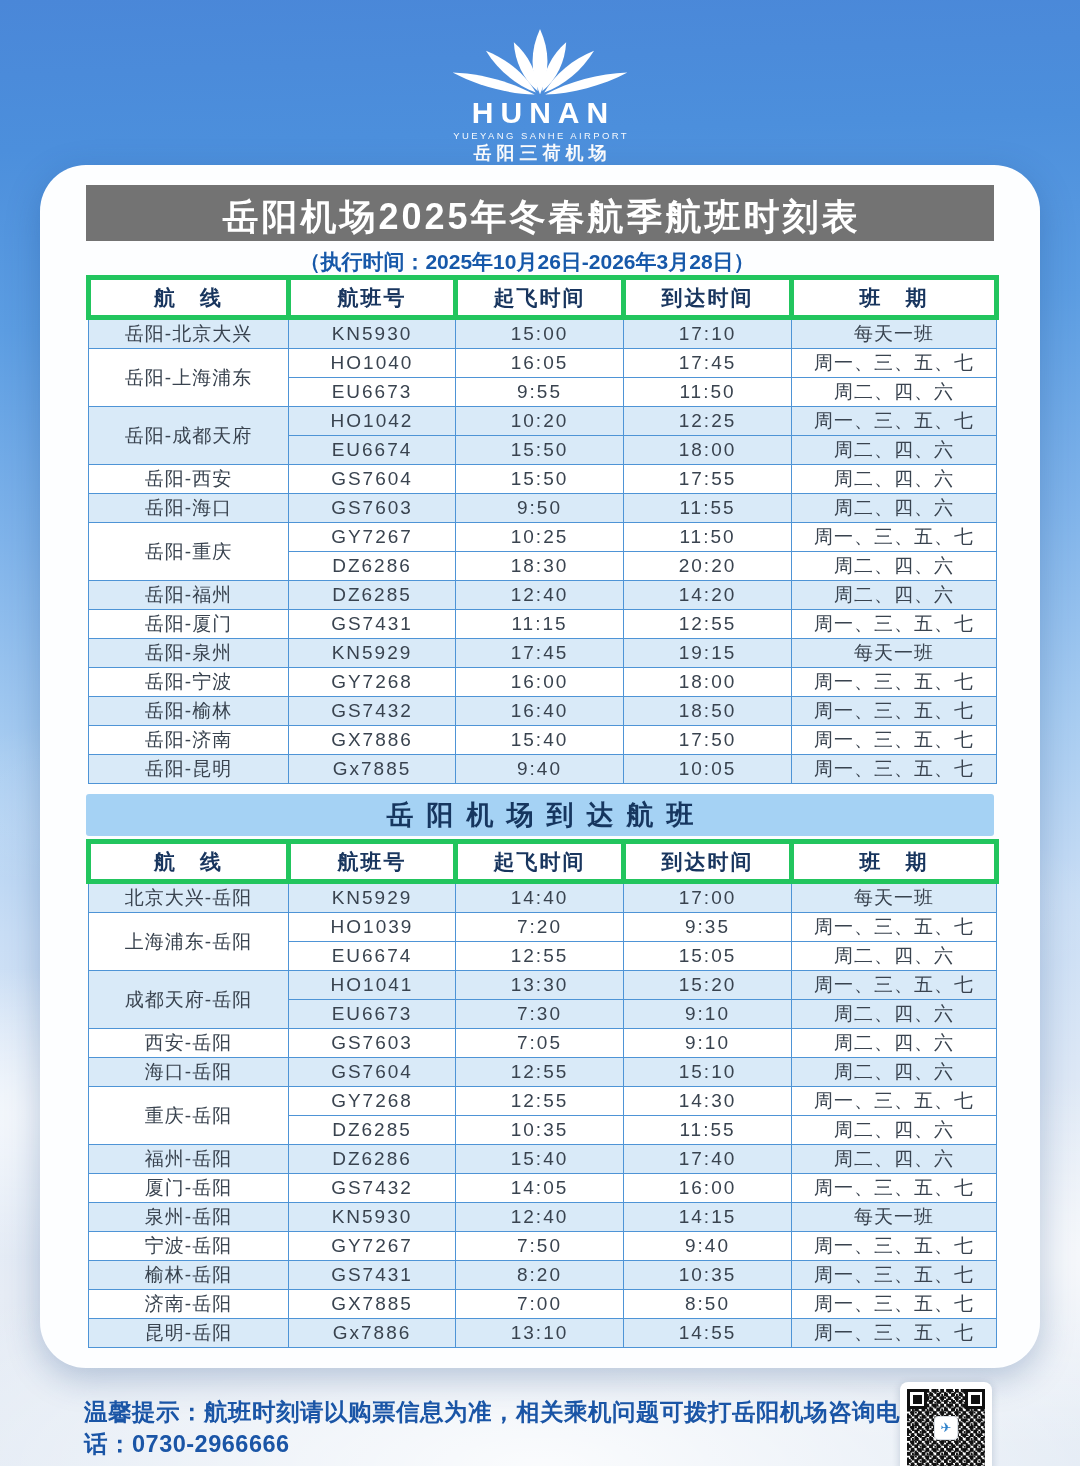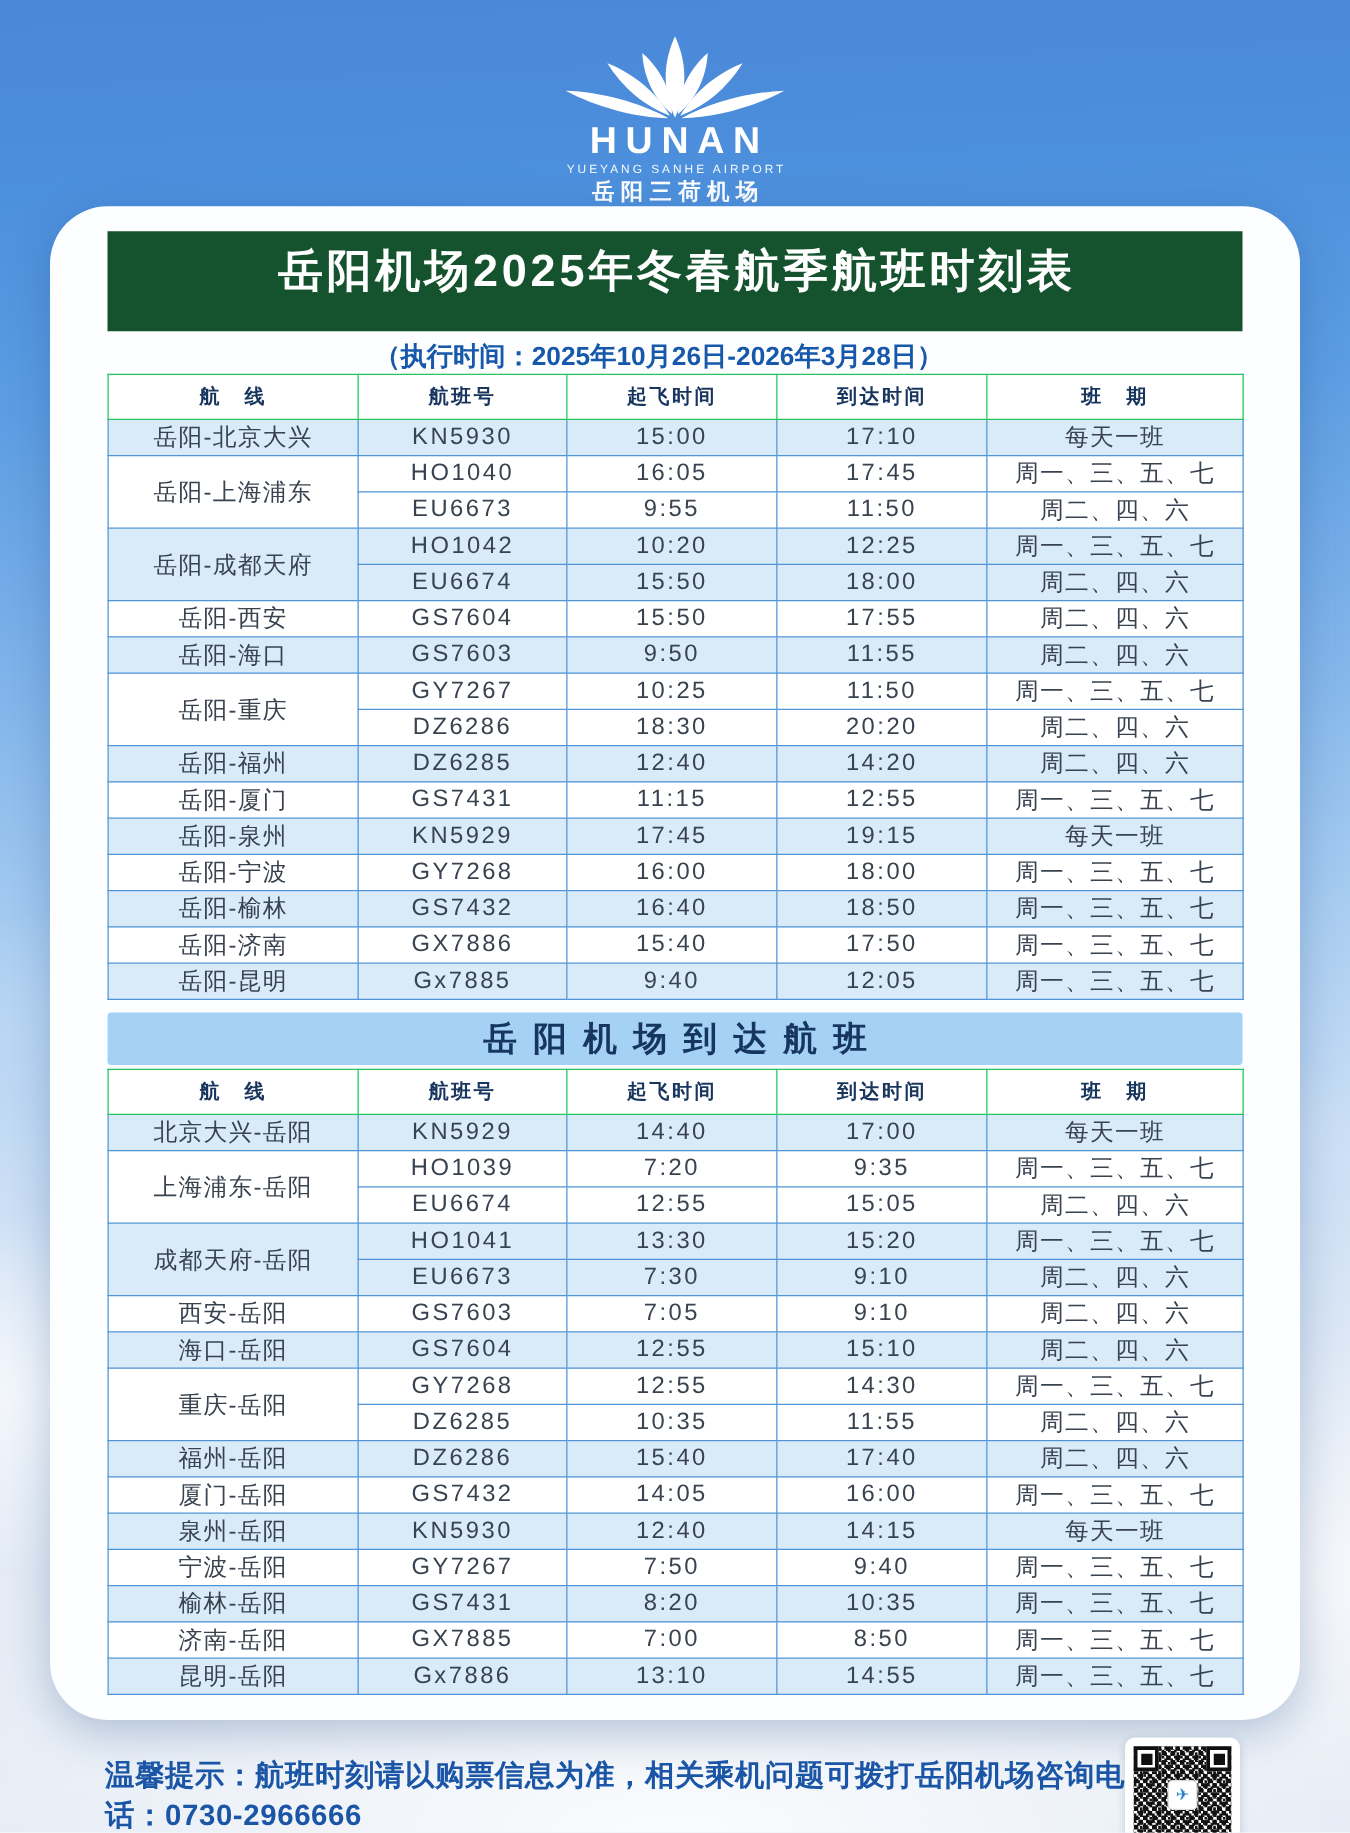--- a/index.html
+++ b/index.html
@@ -27,35 +27,35 @@
   .logo-en{font-size:30px;line-height:34px;font-weight:600;letter-spacing:7px;text-indent:7px;}
   .logo-sub{font-size:9.5px;line-height:11px;font-weight:400;letter-spacing:2.4px;text-indent:2.4px;opacity:.95;}
   .logo-cn{font-size:18px;line-height:24px;font-weight:700;letter-spacing:5px;text-indent:5px;}
   
   .card{
     position:relative;z-index:2;margin:0 40px;background:#FDFEFF;border-radius:46px;
     padding:20px 46px;box-sizing:border-box;
     box-shadow:0 10px 34px rgba(25,70,130,.28);
   }
   .title-bar{
-    height:80px;line-height:64px;background:#14532d;color:#FFFFFF;text-align:center;
+    height:56px;line-height:64px;background:#737373;color:#FFFFFF;text-align:center;
     font-size:36px;font-weight:800;letter-spacing:3px;text-indent:3px;
   }
   .exec-time{
     margin-top:8px;height:26px;line-height:26px;text-align:center;padding-right:26px;
     color:#1658A9;font-size:21px;font-weight:700;
   }
   .band{
     margin:10px 0 3px;height:42px;line-height:42px;background:#A5D2F4;border-radius:3px;
     color:#16365F;text-align:center;font-size:27px;font-weight:800;letter-spacing:13px;text-indent:13px;
   }
   table.sched{width:100%;border-collapse:collapse;table-layout:fixed;}
   table.sched th{
-    background:#FFFFFF;color:#18355E;font-size:16px;font-weight:700;height:33px;
-    border:1px solid #22c55e;text-align:center;letter-spacing:2px;
+    background:#FFFFFF;color:#18355E;font-size:21px;font-weight:700;height:33px;
+    border:5px solid #22c55e;text-align:center;letter-spacing:2px;
   }
   table.sched td{
     background:#FFFFFF;color:#39434F;font-size:19px;height:25.6px;
     border:1px solid #4E94D6;text-align:center;vertical-align:middle;
   }
   table.sched tr.shaded td{background:#D9EAF8;}
   td.fno,td.time{letter-spacing:2px;}
   td.route,td.days{letter-spacing:1px;font-weight:500;}
   
   .footer{
@@ -226,21 +226,21 @@
             <td class="route">岳阳-济南</td>
             <td class="fno">GX7886</td>
             <td class="time">15:40</td>
             <td class="time">17:50</td>
             <td class="days">周一、三、五、七</td>
           </tr>
           <tr class="shaded">
             <td class="route">岳阳-昆明</td>
             <td class="fno">Gx7885</td>
             <td class="time">9:40</td>
-            <td class="time">12:05</td>
+            <td class="time">10:05</td>
             <td class="days">周一、三、五、七</td>
           </tr>
         </tbody>
       </table>
     </section>
 
     <section>
       <div class="band">岳阳机场到达航班</div>
       <table class="sched">
         <colgroup>

